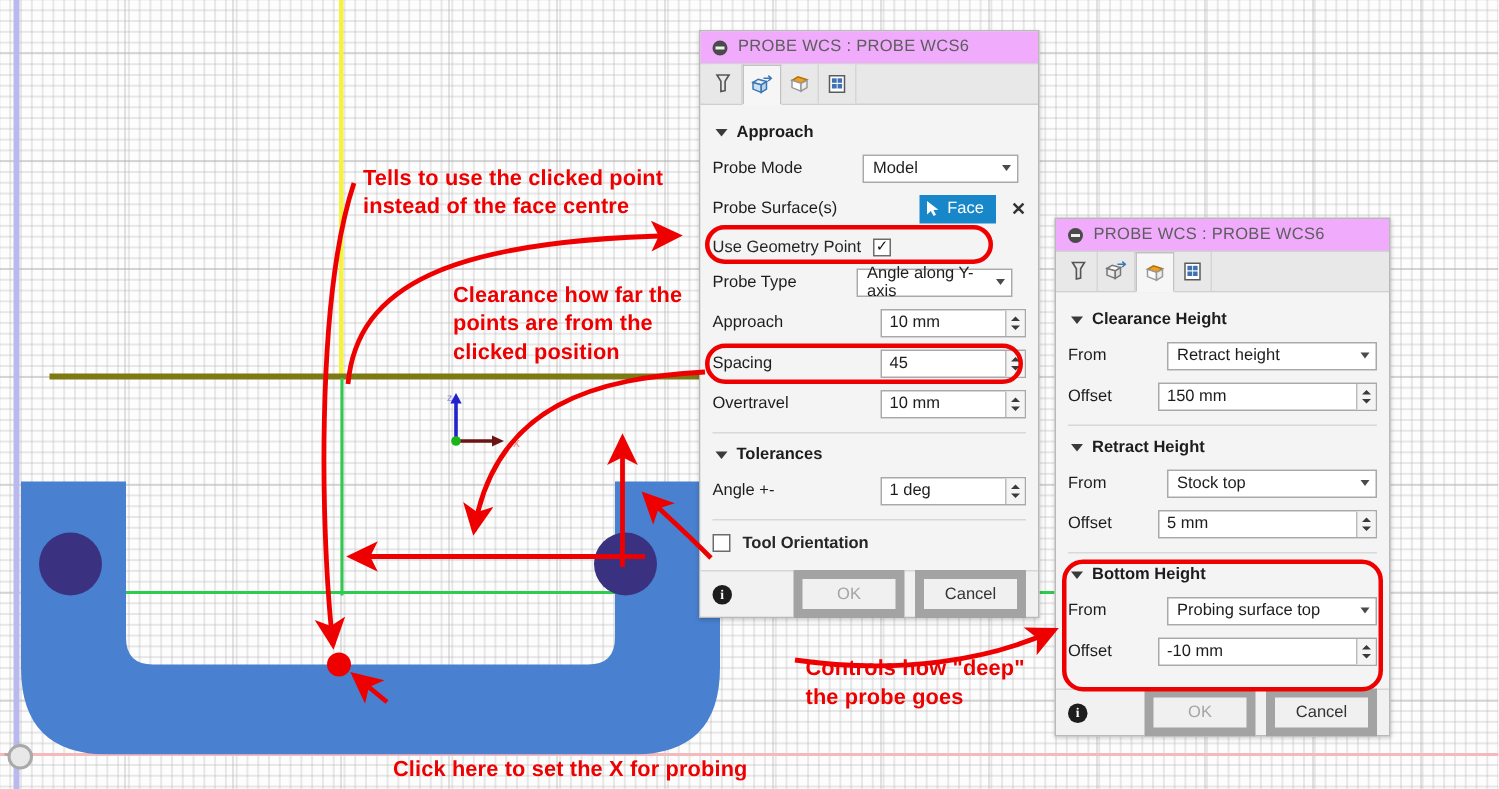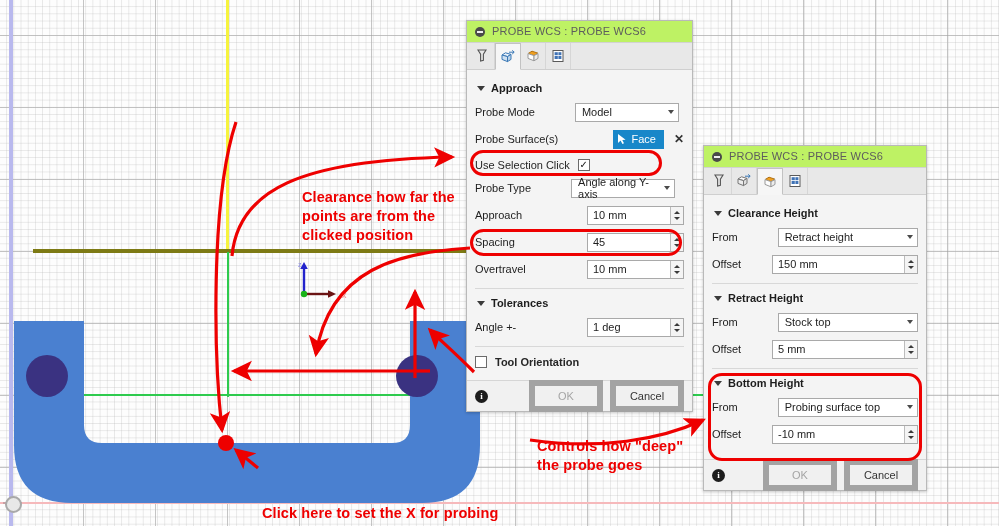--- a/index.html
+++ b/index.html
@@ -46,21 +46,21 @@
   .hole{position:absolute;border-radius:50%;background:#3a3281;}
   .hole.h1{left:26px;top:355px;width:42px;height:42px;}
   .hole.h2{left:396px;top:355px;width:42px;height:42px;}
 
   
   .triad{position:absolute;left:296px;top:262px;width:60px;height:40px;}
 
   
   .dialog{position:absolute;background:#f1f1f1;border:1px solid #b9b9b9;
     box-shadow:0 1px 3px rgba(0,0,0,.22);font-size:11px;color:#262626;}
-  .dlg-title{height:21px;line-height:21px;background:#bef264;border-bottom:1px solid #d2d2d2;
+  .dlg-title{height:21px;line-height:21px;background:#f0abfc;border-bottom:1px solid #d2d2d2;
     display:flex;align-items:center;padding-left:8px;gap:7px;color:#5d5d5d;font-size:11px;
     letter-spacing:.2px;}
   .dlg-title .dot{width:10px;height:10px;border-radius:50%;background:#4a4a4a;position:relative;flex:0 0 auto;}
   .dlg-title .dot:after{content:"";position:absolute;left:2px;top:4px;width:6px;height:2px;background:#efefef;}
   .tabbar{height:26px;background:#e8e8e8;border-bottom:1px solid #cfcfcf;display:flex;align-items:stretch;padding-left:3px;}
   .tab{width:24px;display:flex;align-items:center;justify-content:center;border-right:1px solid #d6d6d6;
        background:#e8e8e8;}
   .tab.active{background:#f6f6f6;border:1px solid #c2c2c2;border-bottom:1px solid #f6f6f6;margin-bottom:-1px;}
   .dlg-body{background:#f4f4f4;padding:5px 8px 2px 8px;}
   .sect{margin:3px 0 2px 0;}
@@ -211,21 +211,21 @@
               <svg width="11" height="12" viewBox="0 0 11 12">
                   <path d="M1 1 L1 10 L3.6 7.6 L5.4 11 L7 10.2 L5.3 7 L8.6 6.8 Z" fill="#fff"></path>
                 </svg>
               <span>Face</span>
             </span>
             <span class="xbtn">✕</span>
           </div>
         </div>
 
         <div class="chkrow">
-          <span class="lab">Use Selection Click</span>
+          <span class="lab">Use Geometry Point</span>
           <span class="chk">✓</span>
         </div>
 
         <div class="row">
           <span class="lab">Probe Type</span>
           <div class="ctl sel" style="width:104px">
             <span>Angle along Y-axis</span>
             <span class="arw"></span>
           </div>
         </div>
@@ -459,20 +459,22 @@
         <path d="M258,468 L236,450"></path>
       </g>
     </svg>
 
     
     <div class="redring" style="left:470px;top:150px;width:186px;height:20px;"></div>
     <div class="redring" style="left:470px;top:229px;width:206px;height:21px;"></div>
     <div class="redring" style="left:708px;top:373px;width:208px;height:82px;"></div>
   </div>
 
+  <div class="anno" style="left:242px;top:110px;"><span>Tells to use the clicked point</span>
+<span>instead of the face centre</span></div>
 
   <div class="anno" style="left:302px;top:188px;"><span>Clearance how far the</span>
 <span>points are from the</span>
 <span>clicked position</span></div>
 
   <div class="anno" style="left:537px;top:437px;"><span>Controls how "deep"</span>
 <span>the probe goes</span></div>
 
   <div class="anno" style="left:262px;top:504px;"><span>Click here to set the X for probing</span></div>
 

